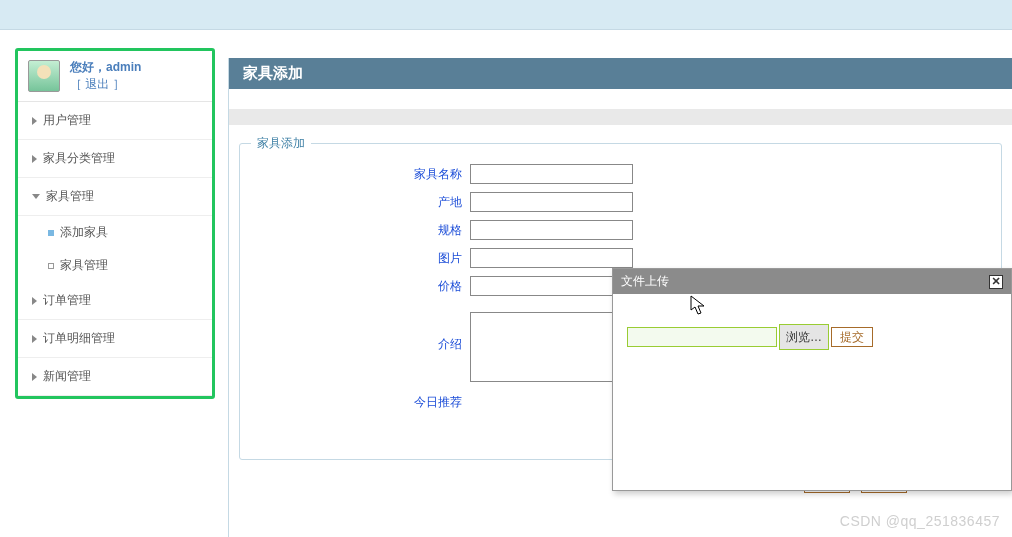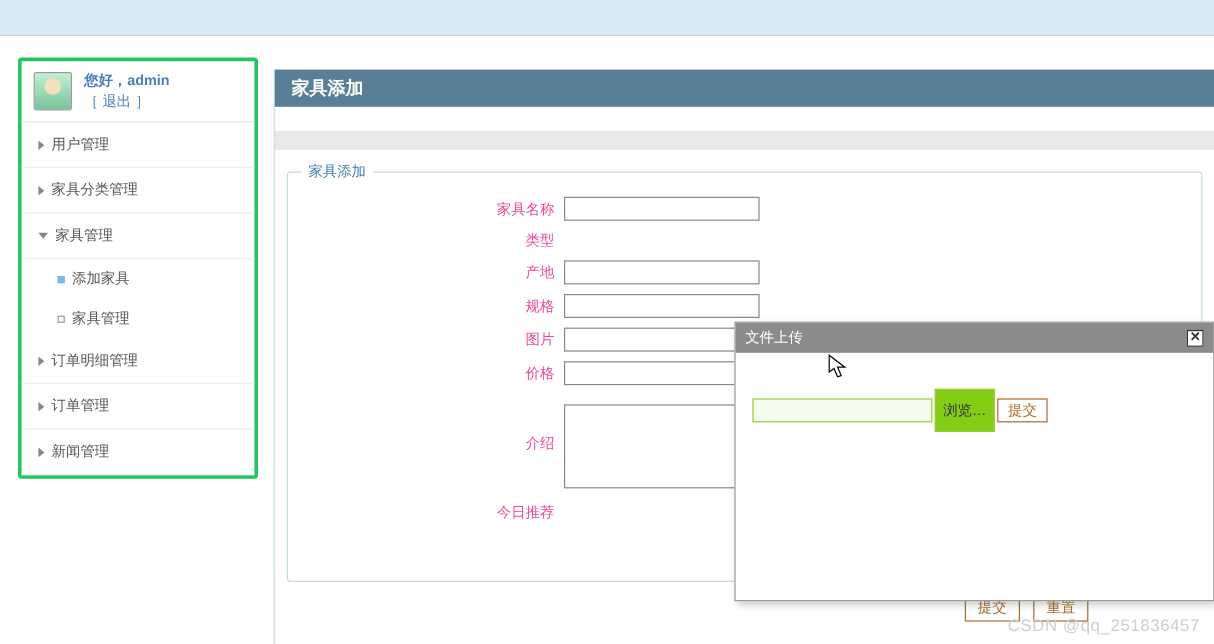--- a/index.html
+++ b/index.html
@@ -130,21 +130,21 @@
     }
     .form-row {
       display: flex;
       align-items: center;
       margin-bottom: 8px;
     }
     .form-label {
       width: 210px;
       text-align: right;
       padding-right: 8px;
-      color: #ec4899;
+      color: #1d4ed8;
     }
     .form-input {
       height: 20px;
       border: 1px solid #888;
       min-width: 130px;
       padding: 0 3px;
       font-size:12px;
     }
     .form-textarea {
       border: 1px solid #888;
@@ -201,22 +201,22 @@
       gap: 2px;
     }
     .file-path-box {
       width: 150px;
       height: 20px;
       border: 1px solid #9c3;
       background:#f3faee;
     }
     .browse-btn {
       border: 1px solid #9c3;
-      height: 36px;
-      background:#84cc16;
+      height: 26px;
+      background:#e5e5e5;
       color:#333;
       padding: 0 6px;
       font-size:12px;
       cursor:pointer;
     }
     .submit-upload {
       border: 1px solid #a66b2a;
       background:#fff;
       color:#a66b2a;
       height:20px;
@@ -278,48 +278,45 @@
       <span>添加家具</span>
     </div>
     <div class="sub-item">
       <span class="sq"></span>
       <span>家具管理</span>
     </div>
   </div>
 
   <div class="nav-item">
     <span class="caret"></span>
+    <span>订单管理</span>
+  </div>
+
+  <div class="nav-item">
+    <span class="caret"></span>
     <span>订单明细管理</span>
-  </div>
-
-  <div class="nav-item">
-    <span class="caret"></span>
-    <span>订单管理</span>
   </div>
 
   <div class="nav-item">
     <span class="caret"></span>
     <span>新闻管理</span>
   </div>
 </div>
 
 <div class="main">
   <div class="page-header">家具添加</div>
   <div class="gray-band"></div>
 
   <div class="fieldset-wrap">
     <div class="legend-title">家具添加</div>
     <div class="fieldset-border">
 
       <div class="form-row">
         <div class="form-label">家具名称</div>
         <input class="form-input" value="" style="">
-      </div>
-      <div class="form-row">
-        <div class="form-label">类型</div>
       </div>
       <div class="form-row">
         <div class="form-label">产地</div>
         <input class="form-input" value="" style="">
       </div>
       <div class="form-row">
         <div class="form-label">规格</div>
         <input class="form-input" value="" style="">
       </div>
       <div class="form-row">

